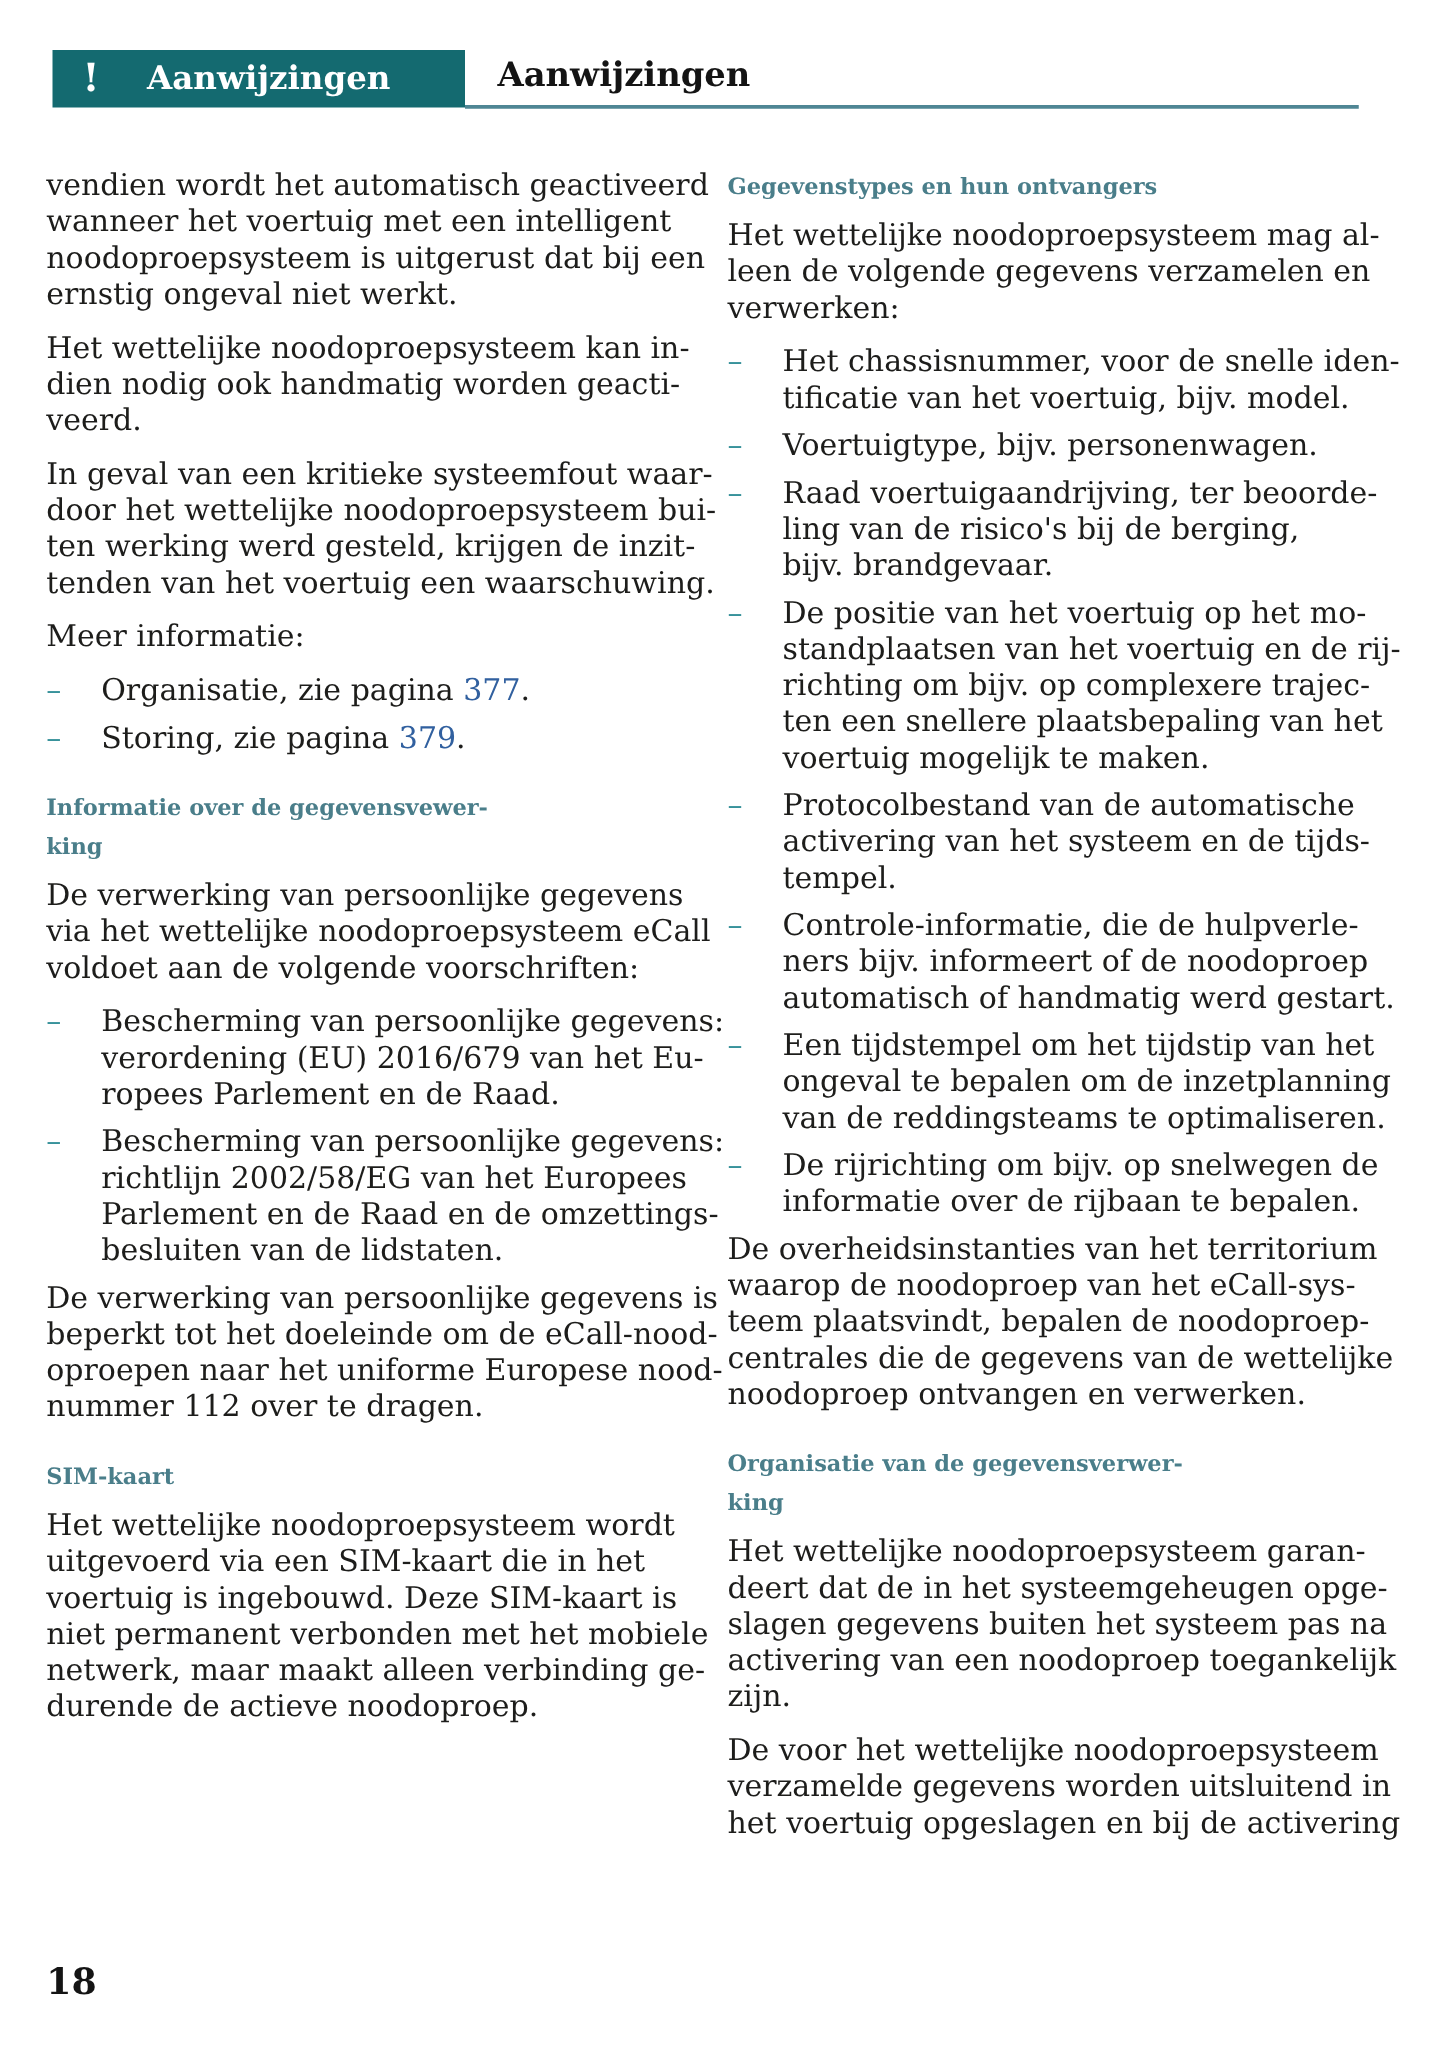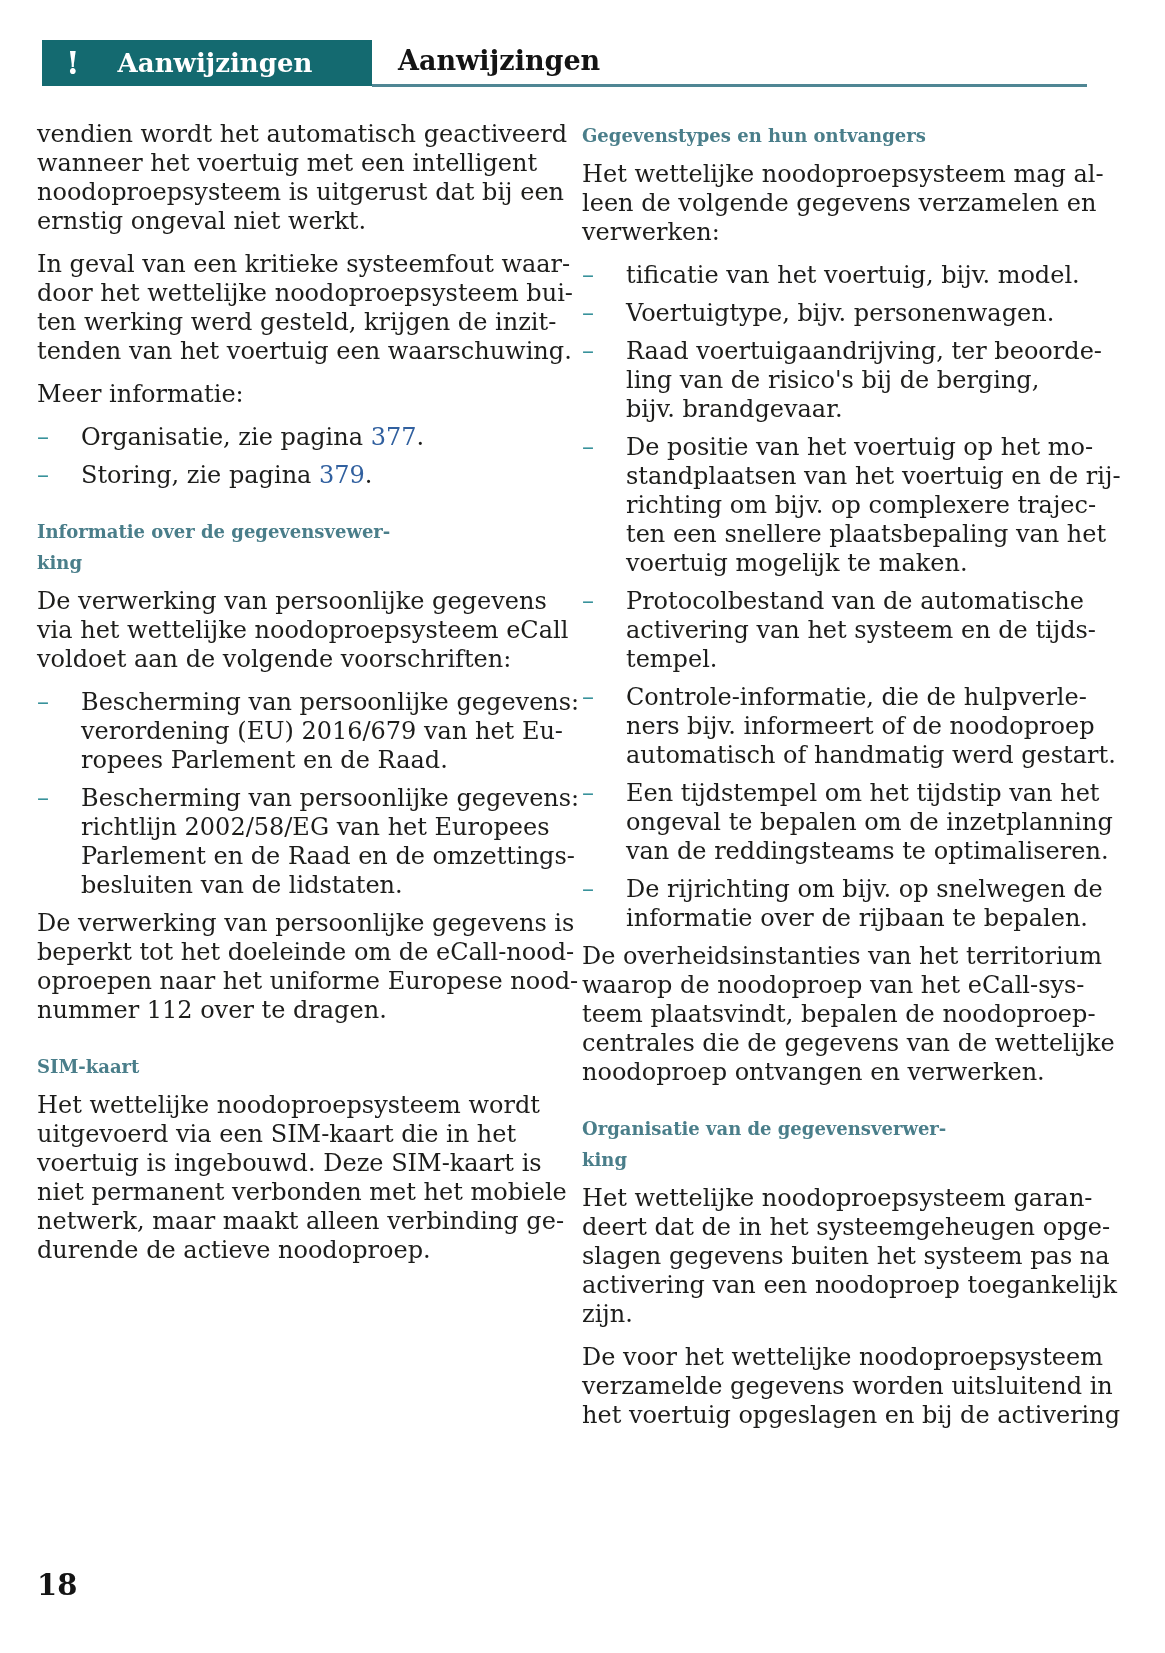--- a/index.html
+++ b/index.html
@@ -22,21 +22,21 @@
   .hdr-badge .blabel{margin-left:38px;font-size:26px;}
   .chapter-title{
     position:absolute;left:398px;top:45px;
     font-size:27px;font-weight:bold;color:#141414;white-space:nowrap;
   }
   .hdr-rule{
     position:absolute;left:372px;top:84px;width:715px;height:3px;
     background:#4f8694;
   }
   
-  .col{position:absolute;top:120px;font-size:24px;line-height:29px;}
+  .col{position:absolute;top:134px;font-size:24px;line-height:29px;}
   #col-left{left:37px;width:492px;}
   #col-right{left:582px;width:512px;}
   .col > :first-child{margin-top:0;}
   .col p{margin:0 0 14px 0;}
   .col h2{
     margin:26px 0 9px 0;
     font-size:18px;line-height:31px;font-weight:bold;color:#4a7e8a;
   }
   .line{display:block;white-space:nowrap;}
   .dash-list{margin:0 0 6px 0;}
@@ -65,20 +65,25 @@
   <div class="hdr-rule"></div>
 
   <div class="col" id="col-left">
       <p>
         <span class="line">vendien wordt het automatisch geactiveerd</span>
         <span class="line">wanneer het voertuig met een intelligent</span>
         <span class="line">noodoproepsysteem is uitgerust dat bij een</span>
         <span class="line">ernstig ongeval niet werkt.</span>
       </p>
       <p>
+        <span class="line">Het wettelijke noodoproepsysteem kan in-</span>
+        <span class="line">dien nodig ook handmatig worden geacti-</span>
+        <span class="line">veerd.</span>
+      </p>
+      <p>
         <span class="line">In geval van een kritieke systeemfout waar-</span>
         <span class="line">door het wettelijke noodoproepsysteem bui-</span>
         <span class="line">ten werking werd gesteld, krijgen de inzit-</span>
         <span class="line">tenden van het voertuig een waarschuwing.</span>
       </p>
       <p>
         <span class="line">Meer informatie:</span>
       </p>
       <div class="dash-list">
         <div class="dash-item">
@@ -146,20 +151,21 @@
       </h2>
       <p>
         <span class="line">Het wettelijke noodoproepsysteem mag al-</span>
         <span class="line">leen de volgende gegevens verzamelen en</span>
         <span class="line">verwerken:</span>
       </p>
       <div class="dash-list">
         <div class="dash-item">
           <span class="dash">–</span>
           <div class="item-body">
+            <span class="line">Het chassisnummer, voor de snelle iden-</span>
             <span class="line">tificatie van het voertuig, bijv. model.</span>
           </div>
         </div>
         <div class="dash-item">
           <span class="dash">–</span>
           <div class="item-body">
             <span class="line">Voertuigtype, bijv. personenwagen.</span>
           </div>
         </div>
         <div class="dash-item">

